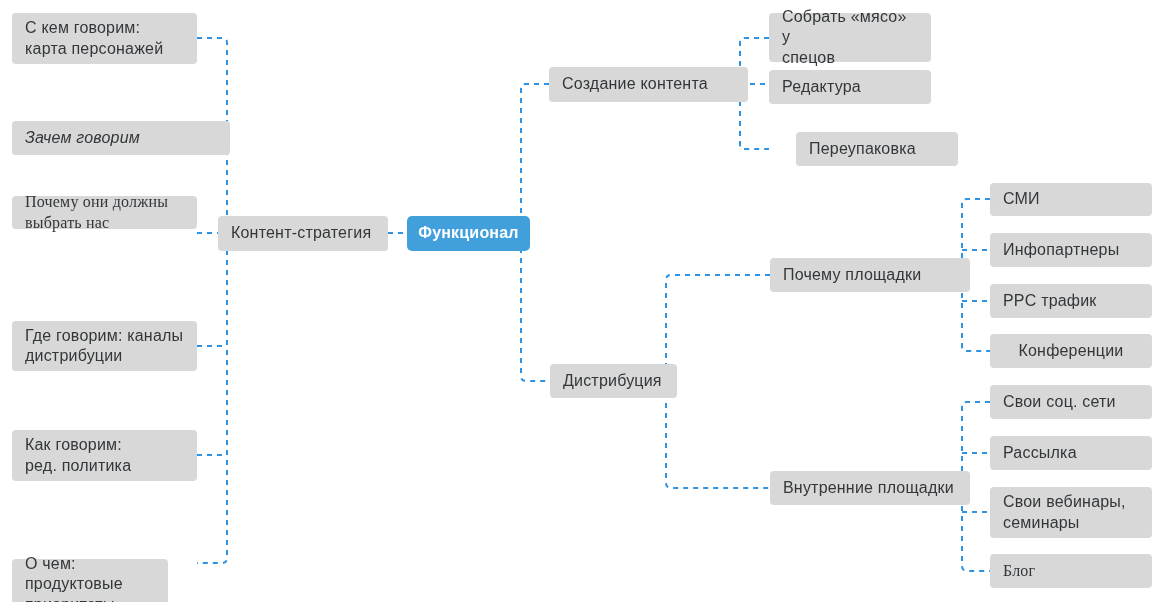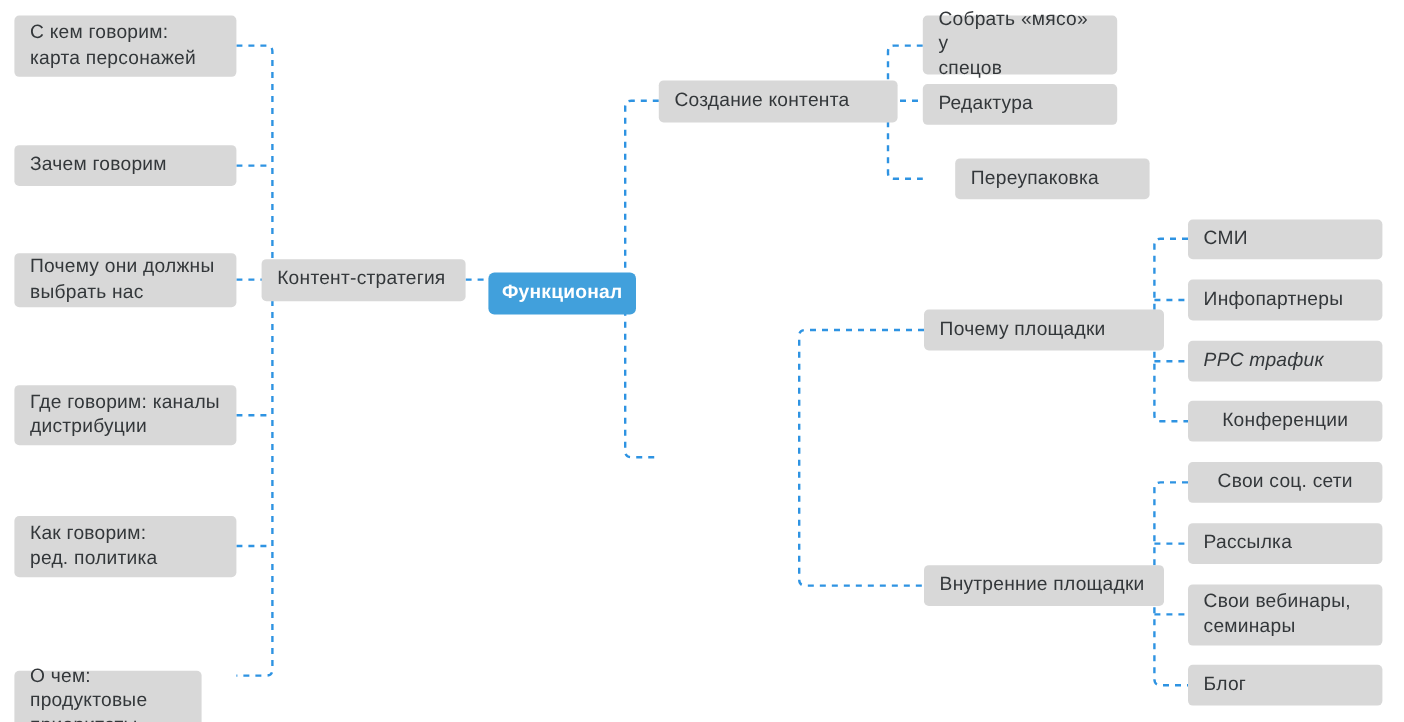--- a/index.html
+++ b/index.html
@@ -44,21 +44,20 @@
     white-space: pre-line;
     cursor: default;
   }
   .node.root {
     background: var(--root-bg, #41a0dc);
     color: var(--root-text, #ffffff);
     font-weight: bold;
     border-radius: 5px;
     align-items: center;
     padding: 0 8px;
-    margin-top: 11px;
   }
 </style>
 </head>
 <body>
 
 <div class="canvas">
 
   <svg class="edges" width="1170" height="602" viewBox="0 0 1170 602">
 
     <path class="edge" d="M197 38 H222 Q227 38 227 43 V558 Q227 563 222 563 H197"></path>
@@ -80,47 +79,48 @@
     <path class="edge" d="M962 250 H990"></path>
     <path class="edge" d="M962 301 H990"></path>
 
     <path class="edge" d="M990 402 H967 Q962 402 962 407 V566 Q962 571 967 571 H990"></path>
     <path class="edge" d="M962 453 H990"></path>
     <path class="edge" d="M962 512 H990"></path>
   </svg>
 
   <div class="node" style="left:12px; top:13px; width:185px; height:51px;">С кем говорим:
 карта персонажей</div>
-  <div class="node" style="left:12px; top:121px; width:185px; height:34px;">Зачем говорим</div>
-  <div class="node" style="left:12px; top:211px; width:185px; height:45px;">Почему они должны
+  <div class="node" style="left:12px; top:121px; width:218px; height:34px;font-style:italic;">Зачем говорим</div>
+  <div class="node" style="left:12px; top:196px; width:185px; height:33px;font-family:Liberation Serif, serif;">Почему они должны
 выбрать нас</div>
   <div class="node" style="left:12px; top:321px; width:185px; height:50px;">Где говорим: каналы
 дистрибуции</div>
   <div class="node" style="left:12px; top:430px; width:185px; height:51px;">Как говорим:
 ред. политика</div>
   <div class="node" style="left:12px; top:559px; width:156px; height:51px;">О чем: продуктовые
 приоритеты</div>
 
   <div class="node" style="left:218px; top:216px; width:170px; height:35px;">Контент-стратегия</div>
 
   <div class="node root" style="left:407px; top:216px; width:123px; height:35px;">Функционал</div>
 
   <div class="node" style="left:549px; top:67px; width:199px; height:35px;">Создание контента</div>
   <div class="node" style="left:769px; top:13px; width:162px; height:49px;">Собрать «мясо» у
 спецов</div>
   <div class="node" style="left:769px; top:70px; width:162px; height:34px;">Редактура</div>
   <div class="node" style="left:796px; top:132px; width:162px; height:34px;">Переупаковка</div>
 
+  <div class="node" style="left:550px; top:364px; width:127px; height:34px;">Дистрибуция</div>
   <div class="node" style="left:770px; top:258px; width:200px; height:34px;">Почему площадки</div>
   <div class="node" style="left:770px; top:471px; width:200px; height:34px;">Внутренние площадки</div>
 
   <div class="node" style="left:990px; top:183px; width:162px; height:33px;">СМИ</div>
   <div class="node" style="left:990px; top:233px; width:162px; height:34px;">Инфопартнеры</div>
-  <div class="node" style="left:990px; top:284px; width:162px; height:34px;font-style:italic;">PPC трафик</div>
+  <div class="node" style="left:990px; top:284px; width:162px; height:34px;">PPC трафик</div>
   <div class="node" style="left:990px; top:334px; width:162px; height:34px;text-align:center;">Конференции</div>
 
-  <div class="node" style="left:990px; top:385px; width:162px; height:34px;text-align:center;">Свои соц. сети</div>
+  <div class="node" style="left:990px; top:385px; width:162px; height:34px;">Свои соц. сети</div>
   <div class="node" style="left:990px; top:436px; width:162px; height:34px;">Рассылка</div>
   <div class="node" style="left:990px; top:487px; width:162px; height:51px;">Свои вебинары,
 семинары</div>
-  <div class="node" style="left:990px; top:554px; width:162px; height:34px;">Блог</div>
+  <div class="node" style="left:990px; top:554px; width:162px; height:34px;font-family:Liberation Serif, serif;">Блог</div>
 
 </div>
 
 </body></html>

